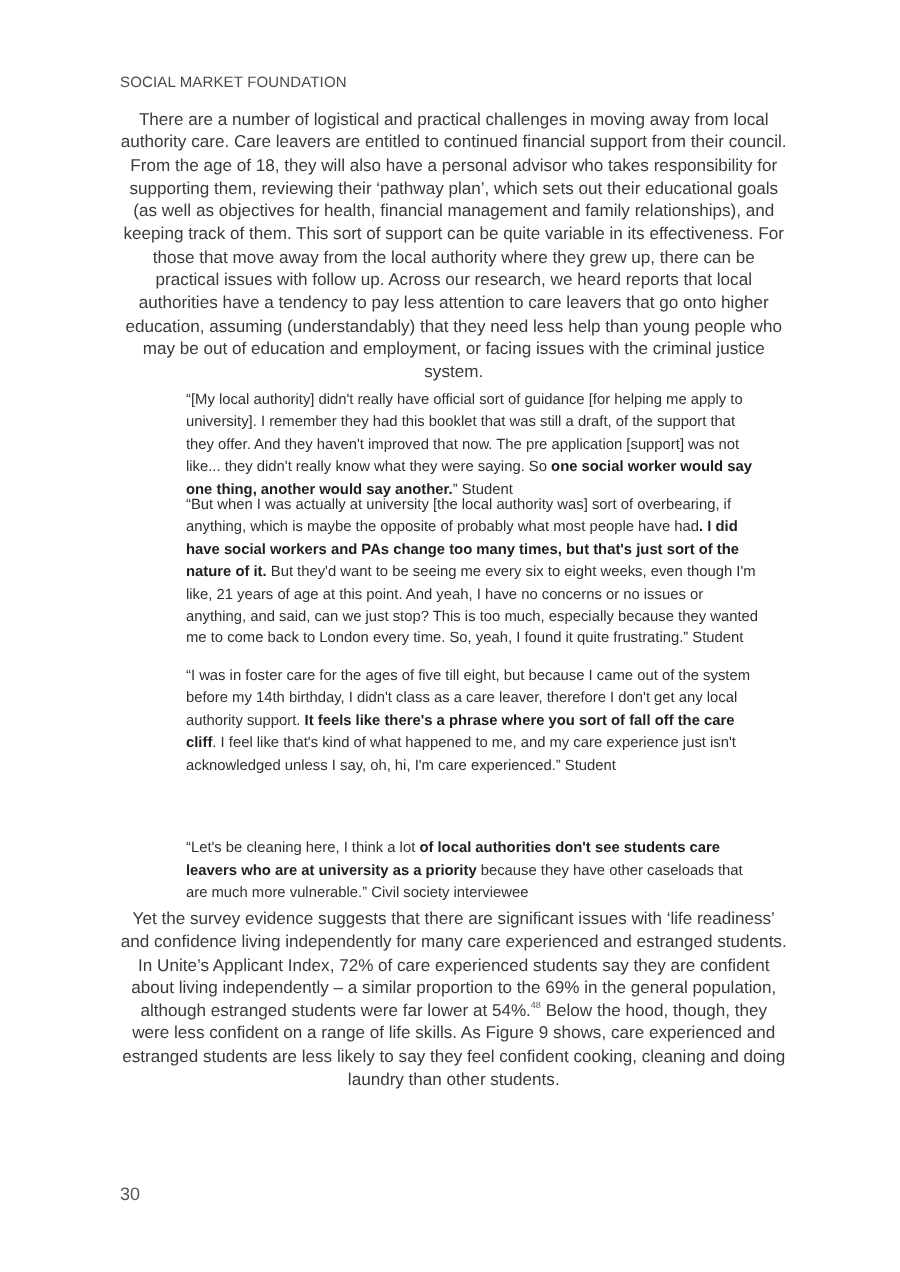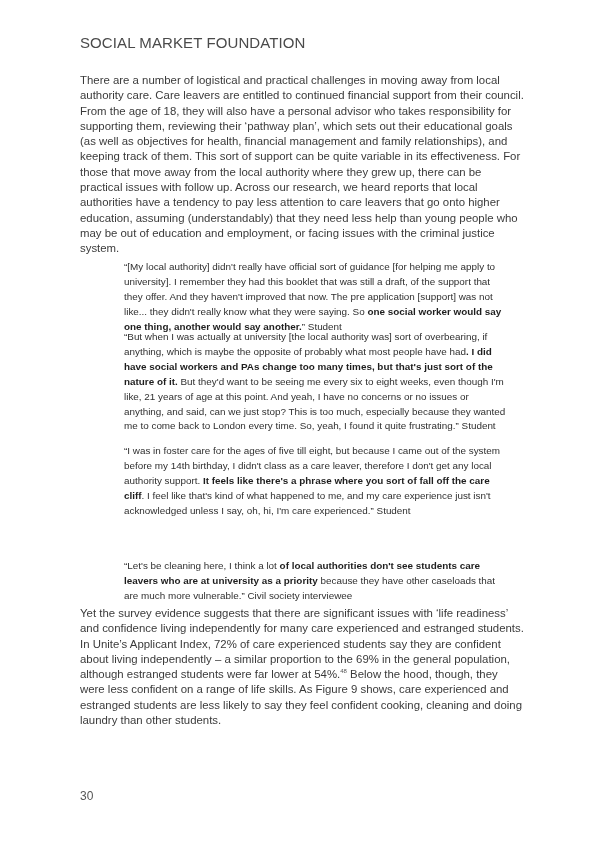--- a/index.html
+++ b/index.html
@@ -11,33 +11,34 @@
       width: 600px;
       height: 848px;
       position: relative;
       overflow: hidden;
       font-family: "Liberation Sans", "DejaVu Sans", sans-serif;
       color: #3a3a3a;
     }
     .header {
       position: absolute;
       left: 80px;
-      top: 34px;
-      font-size: 15px;
+      top: 50px;
+      font-size: 10px;
       letter-spacing: 0.1px;
       color: #4a4a4a;
     }
     .body-para {
       position: absolute;
       left: 80px;
       width: 445px;
       font-size: 11.4px;
       line-height: 15.3px;
       color: #3a3a3a;
       margin: 0;
+      text-align: center;
     }
     .para-1 { top: 73px; }
     .para-2 { top: 606px; }
     .quote {
       position: absolute;
       left: 124px;
       width: 385px;
       font-size: 9.9px;
       line-height: 14.9px;
       color: #2f2f2f;

